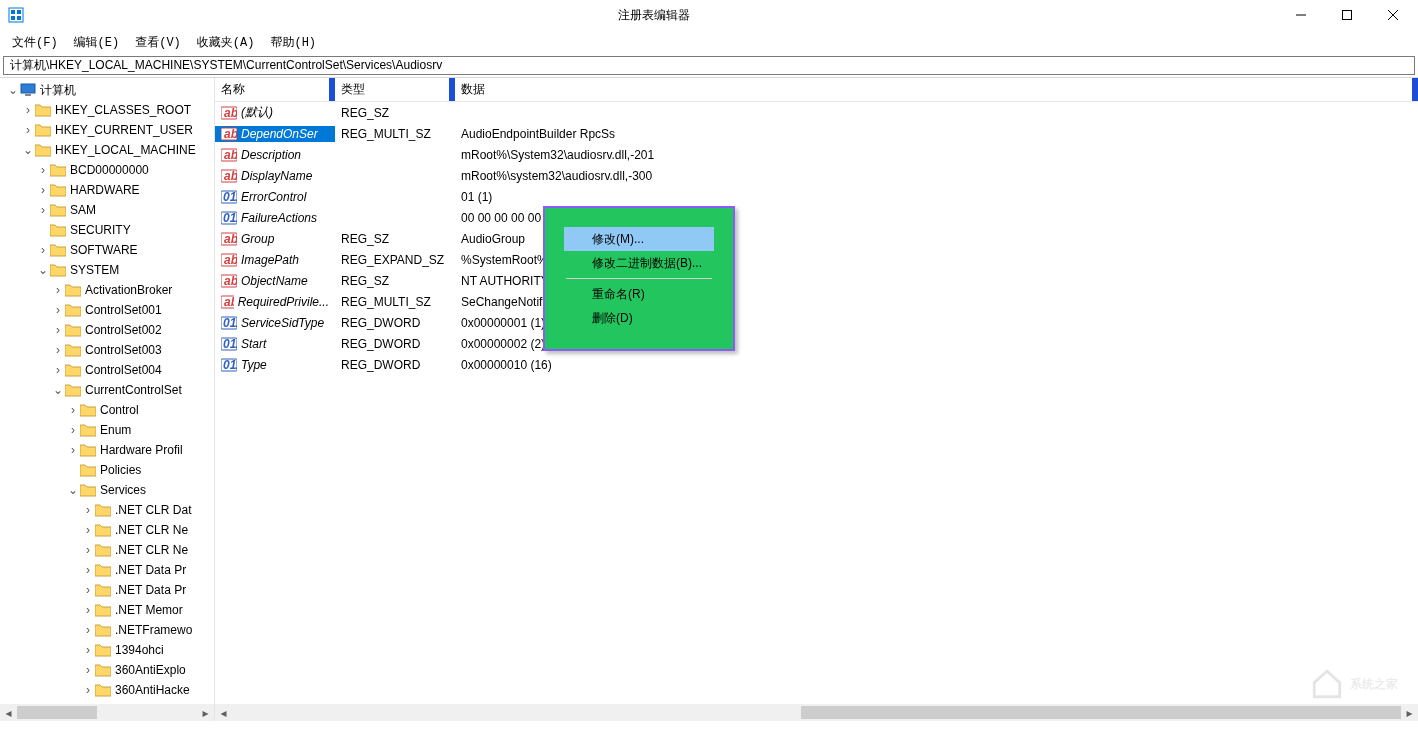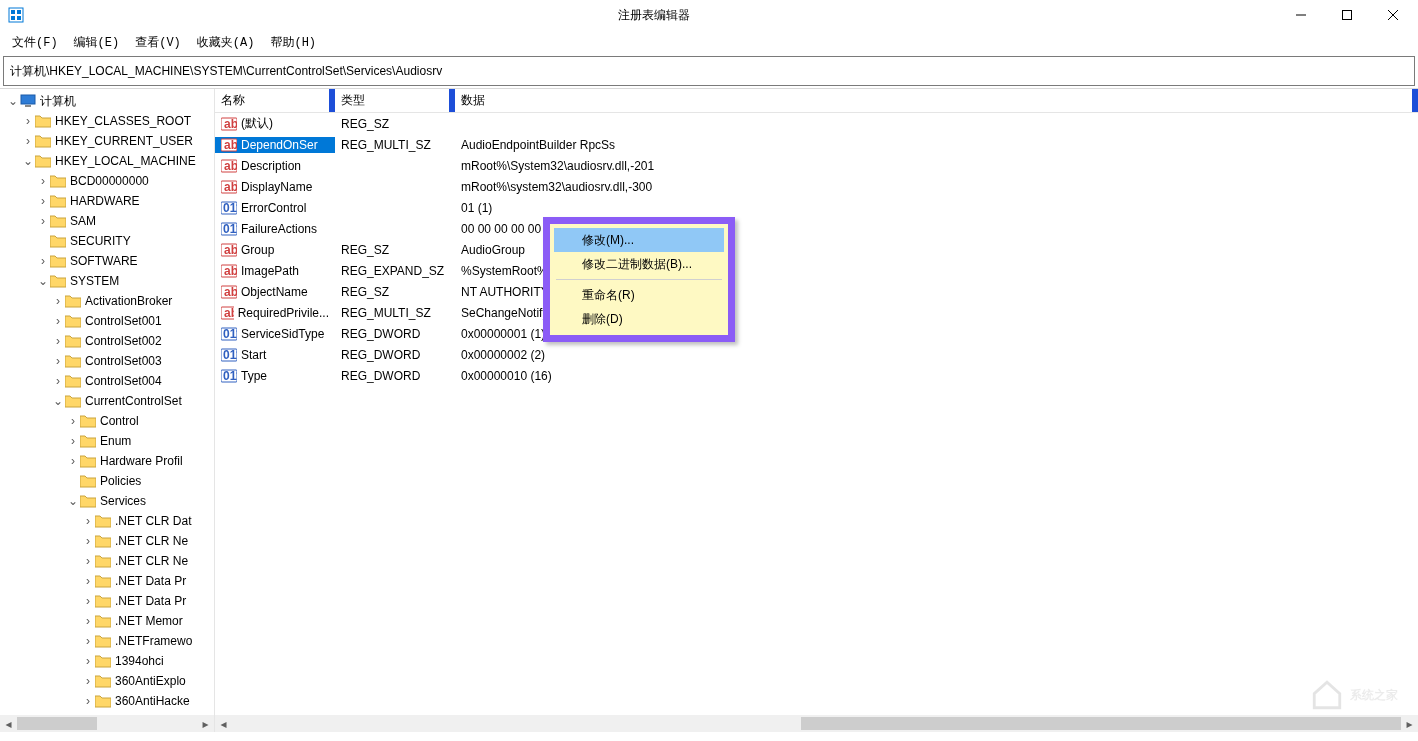--- a/index.html
+++ b/index.html
@@ -7,45 +7,45 @@
 
 .titlebar { display: flex; align-items: center; height: 30px; padding: 0 2px; background: #fff; }
 .titlebar .app-icon { width: 16px; height: 16px; margin: 0 6px; }
 .titlebar .title { flex: 1; color: #000; text-align: center; }
 .titlebar .win-btns { display: flex; }
 .titlebar .win-btn { width: 46px; height: 30px; display: flex; align-items: center; justify-content: center; color: #000; }
 
 .menubar { display: flex; align-items: center; height: 24px; padding: 0 4px; background: #fff; }
 .menubar .menu-item { padding: 2px 8px; color: #000; font-family: Liberation Mono, monospace; }
 
-.addr { height: 30px; border: 1px solid #7a7a7a; margin: 2px 3px 0 3px; padding: 2px 6px; background:#fff; display:flex; align-items:center; }
+.addr { height: 19px; border: 1px solid #7a7a7a; margin: 2px 3px 0 3px; padding: 2px 6px; background:#fff; display:flex; align-items:center; }
 .addr span { color:#000; }
 
 .main { display: flex; height: calc(741px - 30px - 24px - 26px - 17px); border-top:1px solid #d9d9d9; margin-top:2px;}
 .tree { width: 215px; overflow: hidden; border-right: 1px solid #e5e5e5; padding-top:2px; position:relative; }
 .list { flex: 1; background: #fff; position: relative; }
 
 .hdr { display: flex; height: 24px; border-bottom: 1px solid #e5e5e5; }
 .hdr .col { padding: 3px 6px; color:#000; border-right:6px solid #1d4ed8; }
 .col-name { width: 120px; } .col-type { width: 120px; } .col-data { flex:1; }
 
 .rows { }
 .row { display: flex; height: 21px; align-items: center; }
 .row.sel .cell-name { background: #0078d7; color:#fff; }
 .row .cell { padding: 0 6px; white-space: nowrap; overflow:hidden; color:#000; }
-.row .cell-name { width: 120px; display:flex; align-items:center; gap:4px;}
+.row .cell-name { width: 120px; display:flex; align-items:center; gap:4px;font-style:italic;}
 .row .cell-type { width: 120px; }
 .row .cell-data { flex:1; }
 
 .tree-row { display:flex; align-items:center; height:20px; white-space:nowrap; overflow:hidden; }
 .tw { display:inline-flex; width:14px; justify-content:center; color:#5b5b5b; }
 .folder-ico { width:16px; height:16px; margin-right:4px; }
 .pc-ico { width:16px; height:16px; margin-right:4px; }
 
-.ctx { position:absolute; left:328px; top:128px; width:192px; background:#fef9c3; border:7px solid #8b5cf6; box-shadow: 3px 3px 4px rgba(0,0,0,0.25); padding:4px;}
+.ctx { position:absolute; left:328px; top:128px; width:192px; background:#22c55e; border:2px solid #8b5cf6; box-shadow: 3px 3px 4px rgba(0,0,0,0.25); padding:19px;}
 .ctx .item { height:24px; display:flex; align-items:center; padding-left:28px; color:#000;}
 .ctx .item.sel { background:#90c8f6; }
 .ctx .sep { height:1px; background:#d0d0d0; margin:3px 2px;}
 
 .hscroll { position:absolute; bottom:0; left:0; right:0; height:17px; background:#f0f0f0; display:flex; align-items:center;}
 .hscroll .arw{width:17px;height:17px;display:flex;align-items:center;justify-content:center;color:#606060;}
 .hscroll .trk{flex:1;height:17px;position:relative;}
 .hscroll .thumb{position:absolute;left:0;top:2px;height:13px;width:80px;background:#cdcdcd;}
 .hscroll.right .thumb{left:auto;right:0;width:600px;}
 

